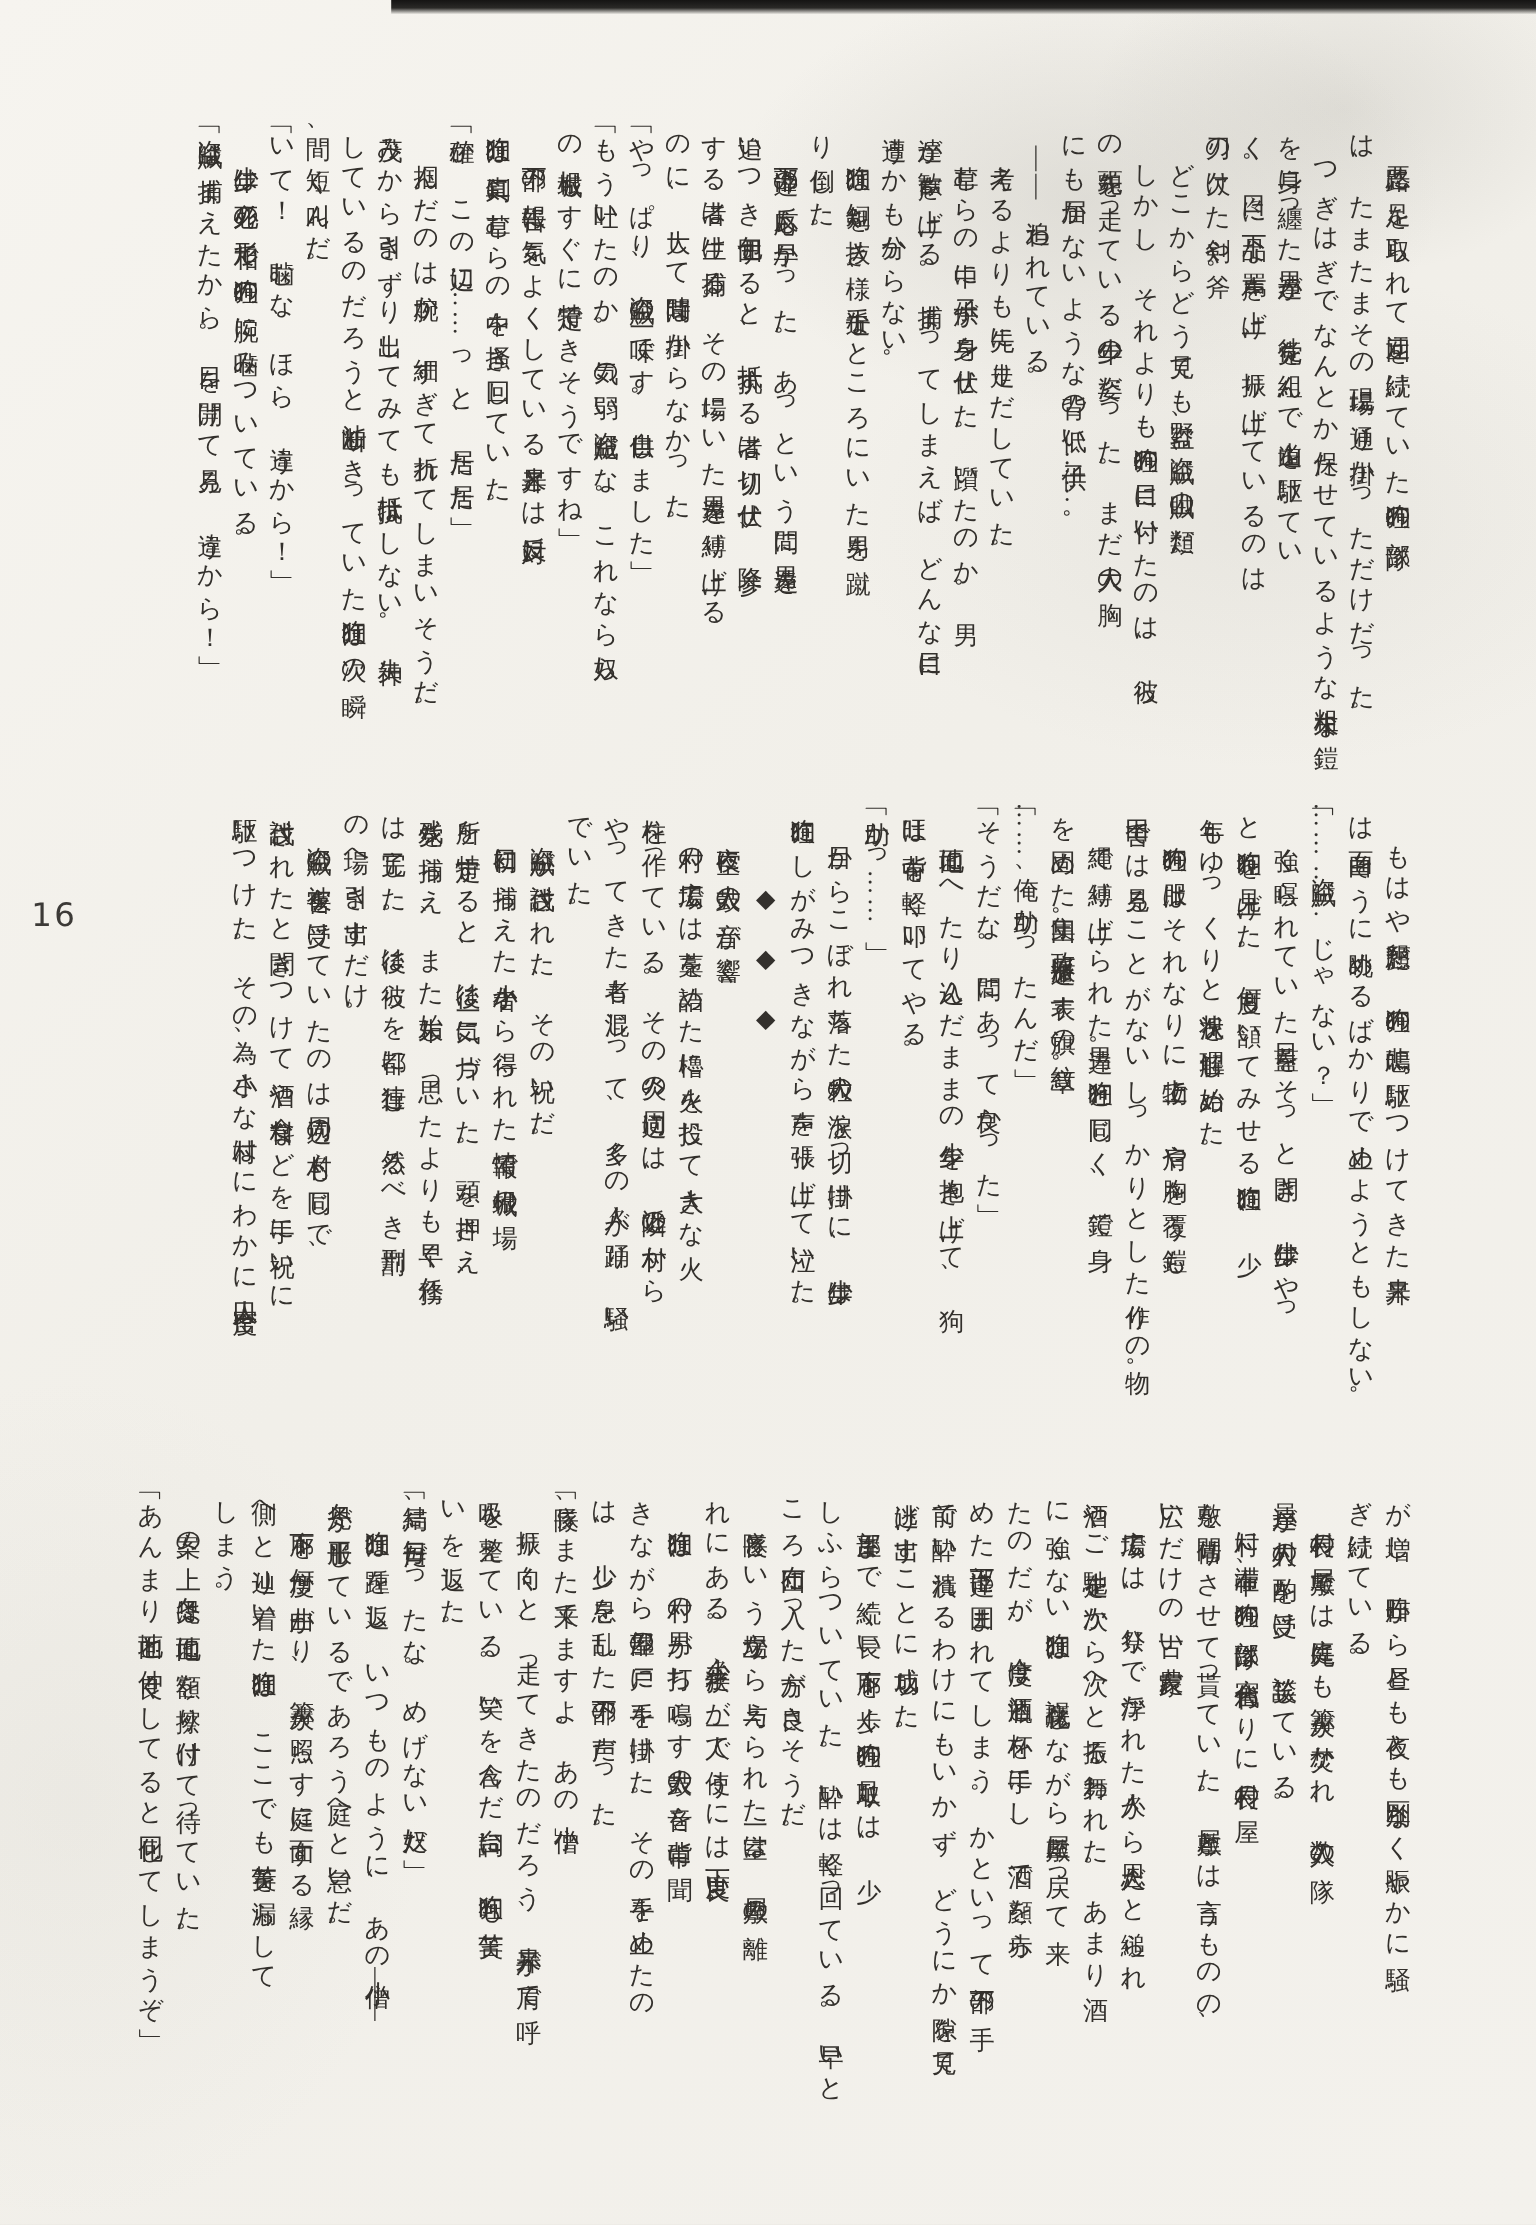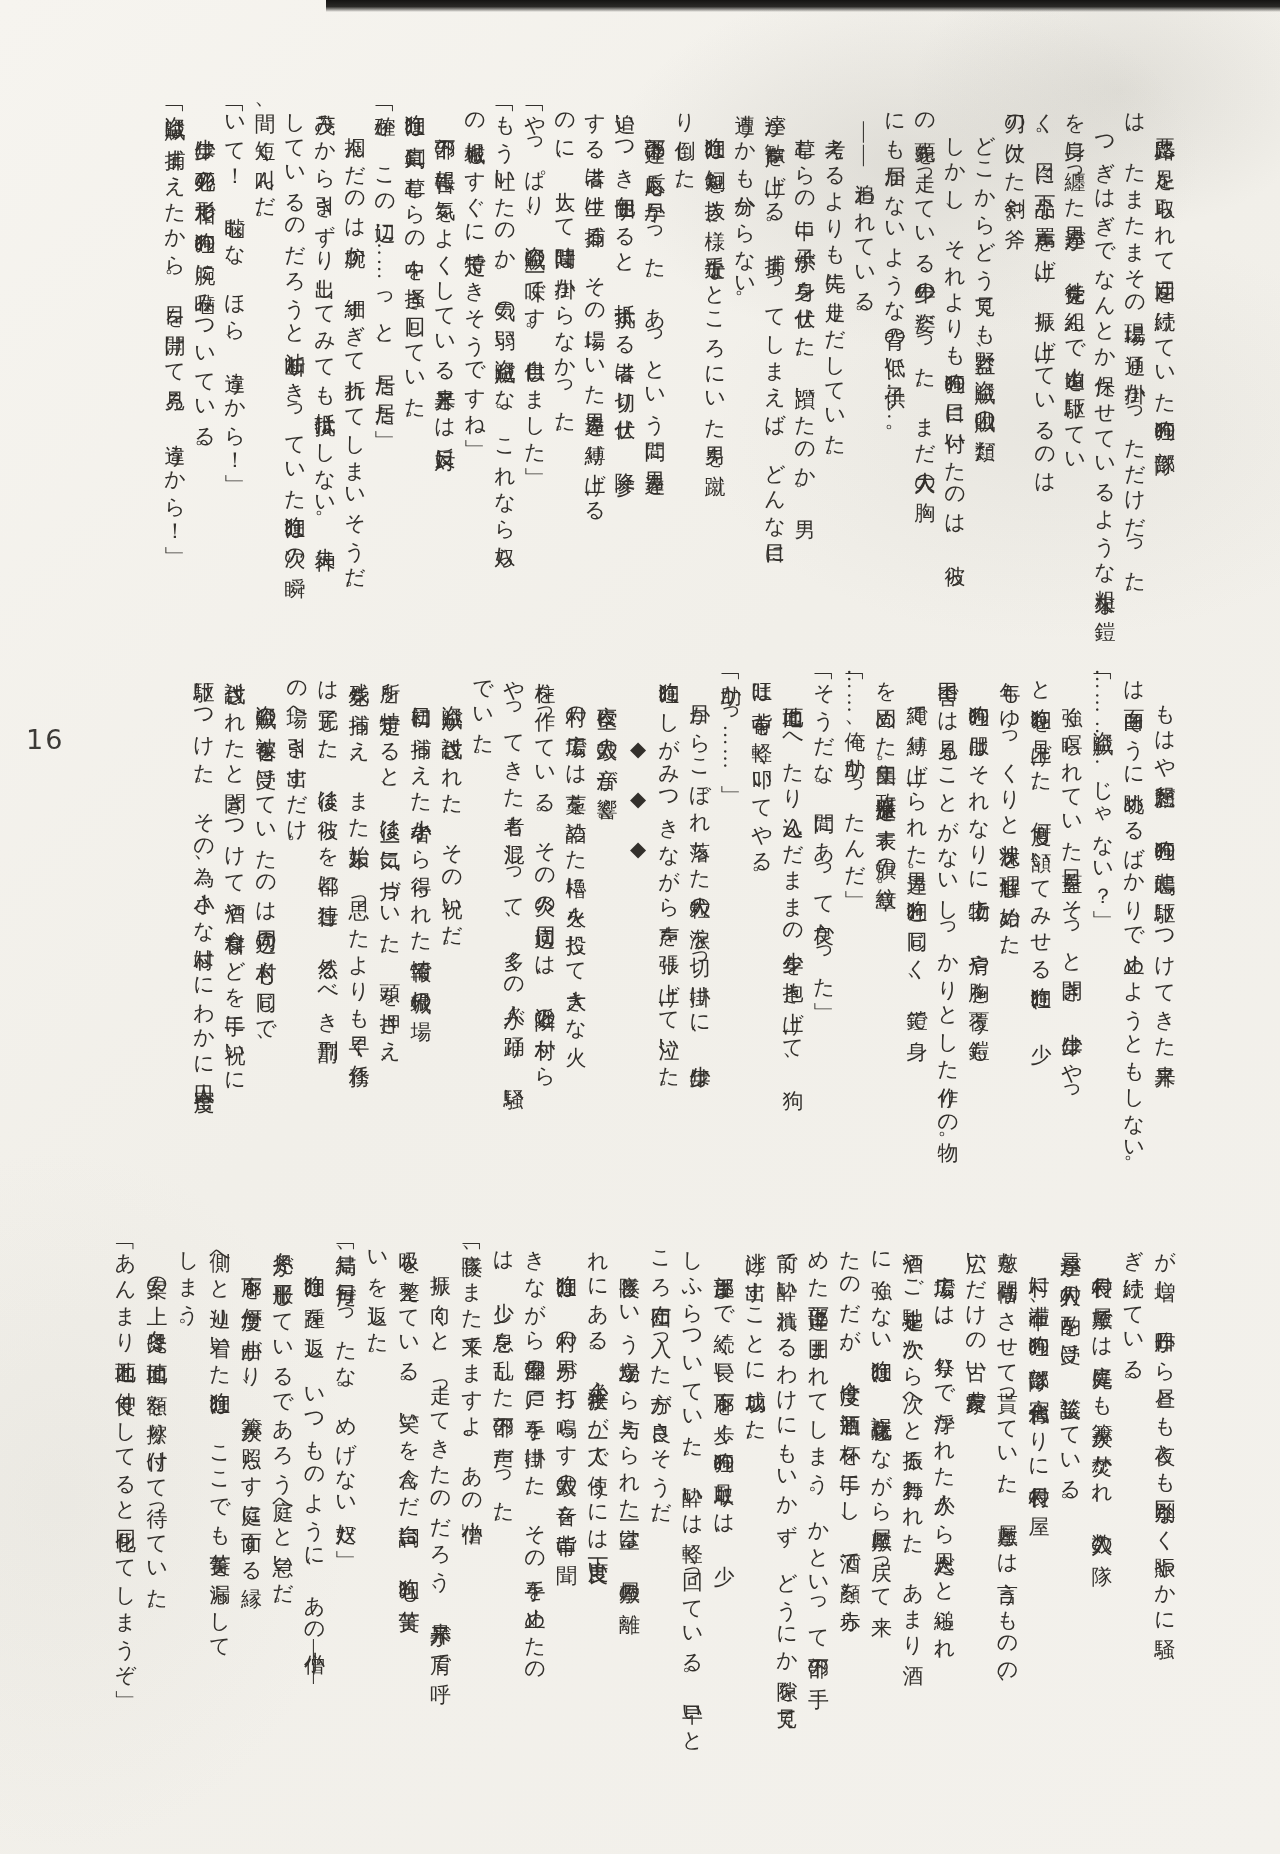--- a/index.html
+++ b/index.html
@@ -39,21 +39,21 @@
     color: #33302c;
     text-orientation: mixed;
     overflow: visible;
   }
   #band1 { top: 98px;   height: 560px; line-height: 30px;   }
   #band2 { top: 666px;  height: 560px; line-height: 31px;   }
   #band3 { top: 1236px; height: 560px; line-height: 31.5px; }
   .page-number {
     position: absolute;
     left: 26px;
-    top: 724px;
+    top: 748px;
     font-family: "DejaVu Sans", "Liberation Sans", sans-serif;
     font-size: 27px;
     color: #3c3a37;
     letter-spacing: 2px;
   }
 </style>
 </head>
 <body>
 
 <div id="page">

